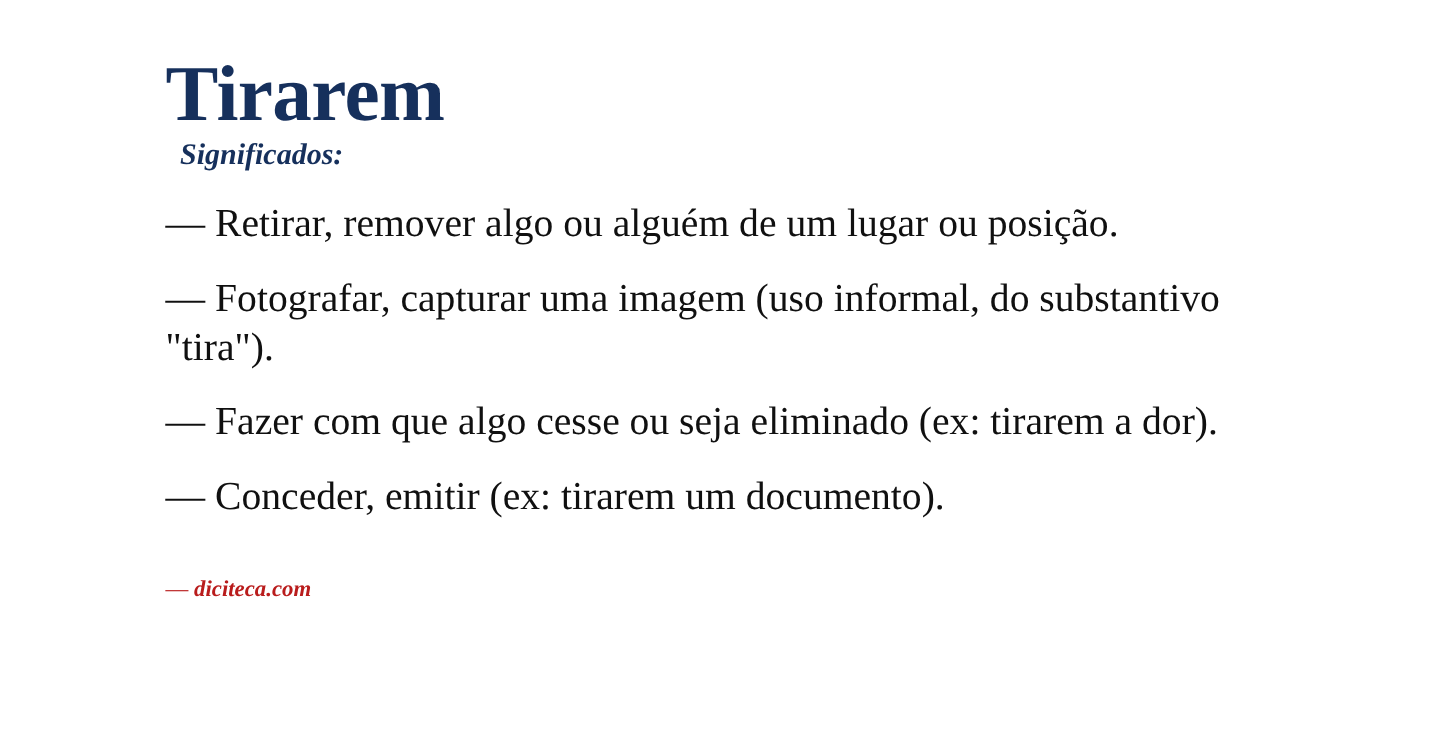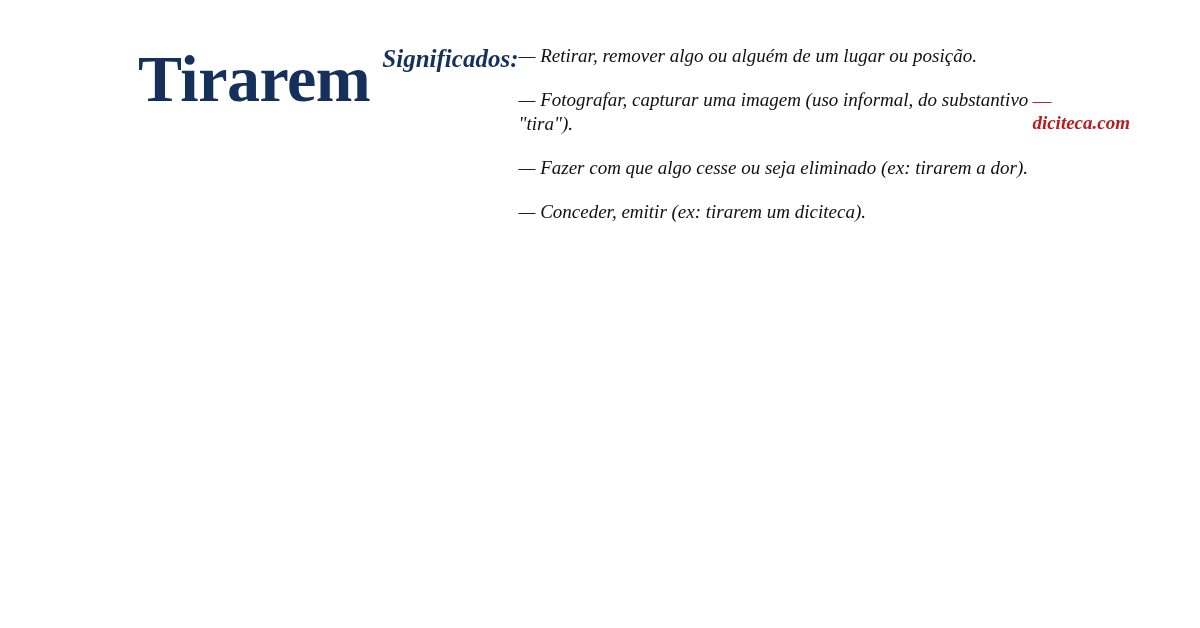--- a/index.html
+++ b/index.html
@@ -14,21 +14,21 @@
     font-family: "Liberation Serif", "DejaVu Serif", serif;
     color: #111111;
     overflow: hidden;
   }
   .card {
     box-sizing: border-box;
     width: 1200px;
     height: 628px;
     padding: 44px 70px 16px 138px;
     display: flex;
-    flex-direction: row;
+    flex-direction: column;
     align-items: flex-start;
   }
   .word-title {
     font-family: "Liberation Serif", "DejaVu Serif", serif;
     font-weight: bold;
     font-size: 66px;
     line-height: 1.05;
     letter-spacing: -0.5px;
     color: #16305c;
     margin: 0 0 2px 0;
@@ -42,26 +42,25 @@
     color: #16305c;
     margin: 0 0 22px 12px;
   }
   .meanings {
     list-style: none;
     margin: 0;
     padding: 0;
     width: 920px;
   }
   .meaning-item {
-    font-size: 19px;
+    font-size: 33px;
     line-height: 1.26;
     color: #101010;
     margin: 0 0 20px 0;
     text-indent: 0;
-    font-style: italic;
   }
   .meaning-item:last-child {
     margin-bottom: 0;
   }
   .dash {
     display: inline;
   }
   .source {
     margin-top: 46px;
     font-size: 19px;
@@ -91,21 +90,21 @@
     <li class="meaning-item">
       <span class="dash">—</span>
       <span>Fotografar, capturar uma imagem (uso informal, do substantivo "tira").</span>
     </li>
     <li class="meaning-item">
       <span class="dash">—</span>
       <span>Fazer com que algo cesse ou seja eliminado (ex: tirarem a dor).</span>
     </li>
     <li class="meaning-item">
       <span class="dash">—</span>
-      <span>Conceder, emitir (ex: tirarem um diciteca).</span>
+      <span>Conceder, emitir (ex: tirarem um documento).</span>
     </li>
   </ul>
 
   <div class="source">
     <span class="src-dash">—</span>
     <span>diciteca.com</span>
   </div>
 
 </div>
 

